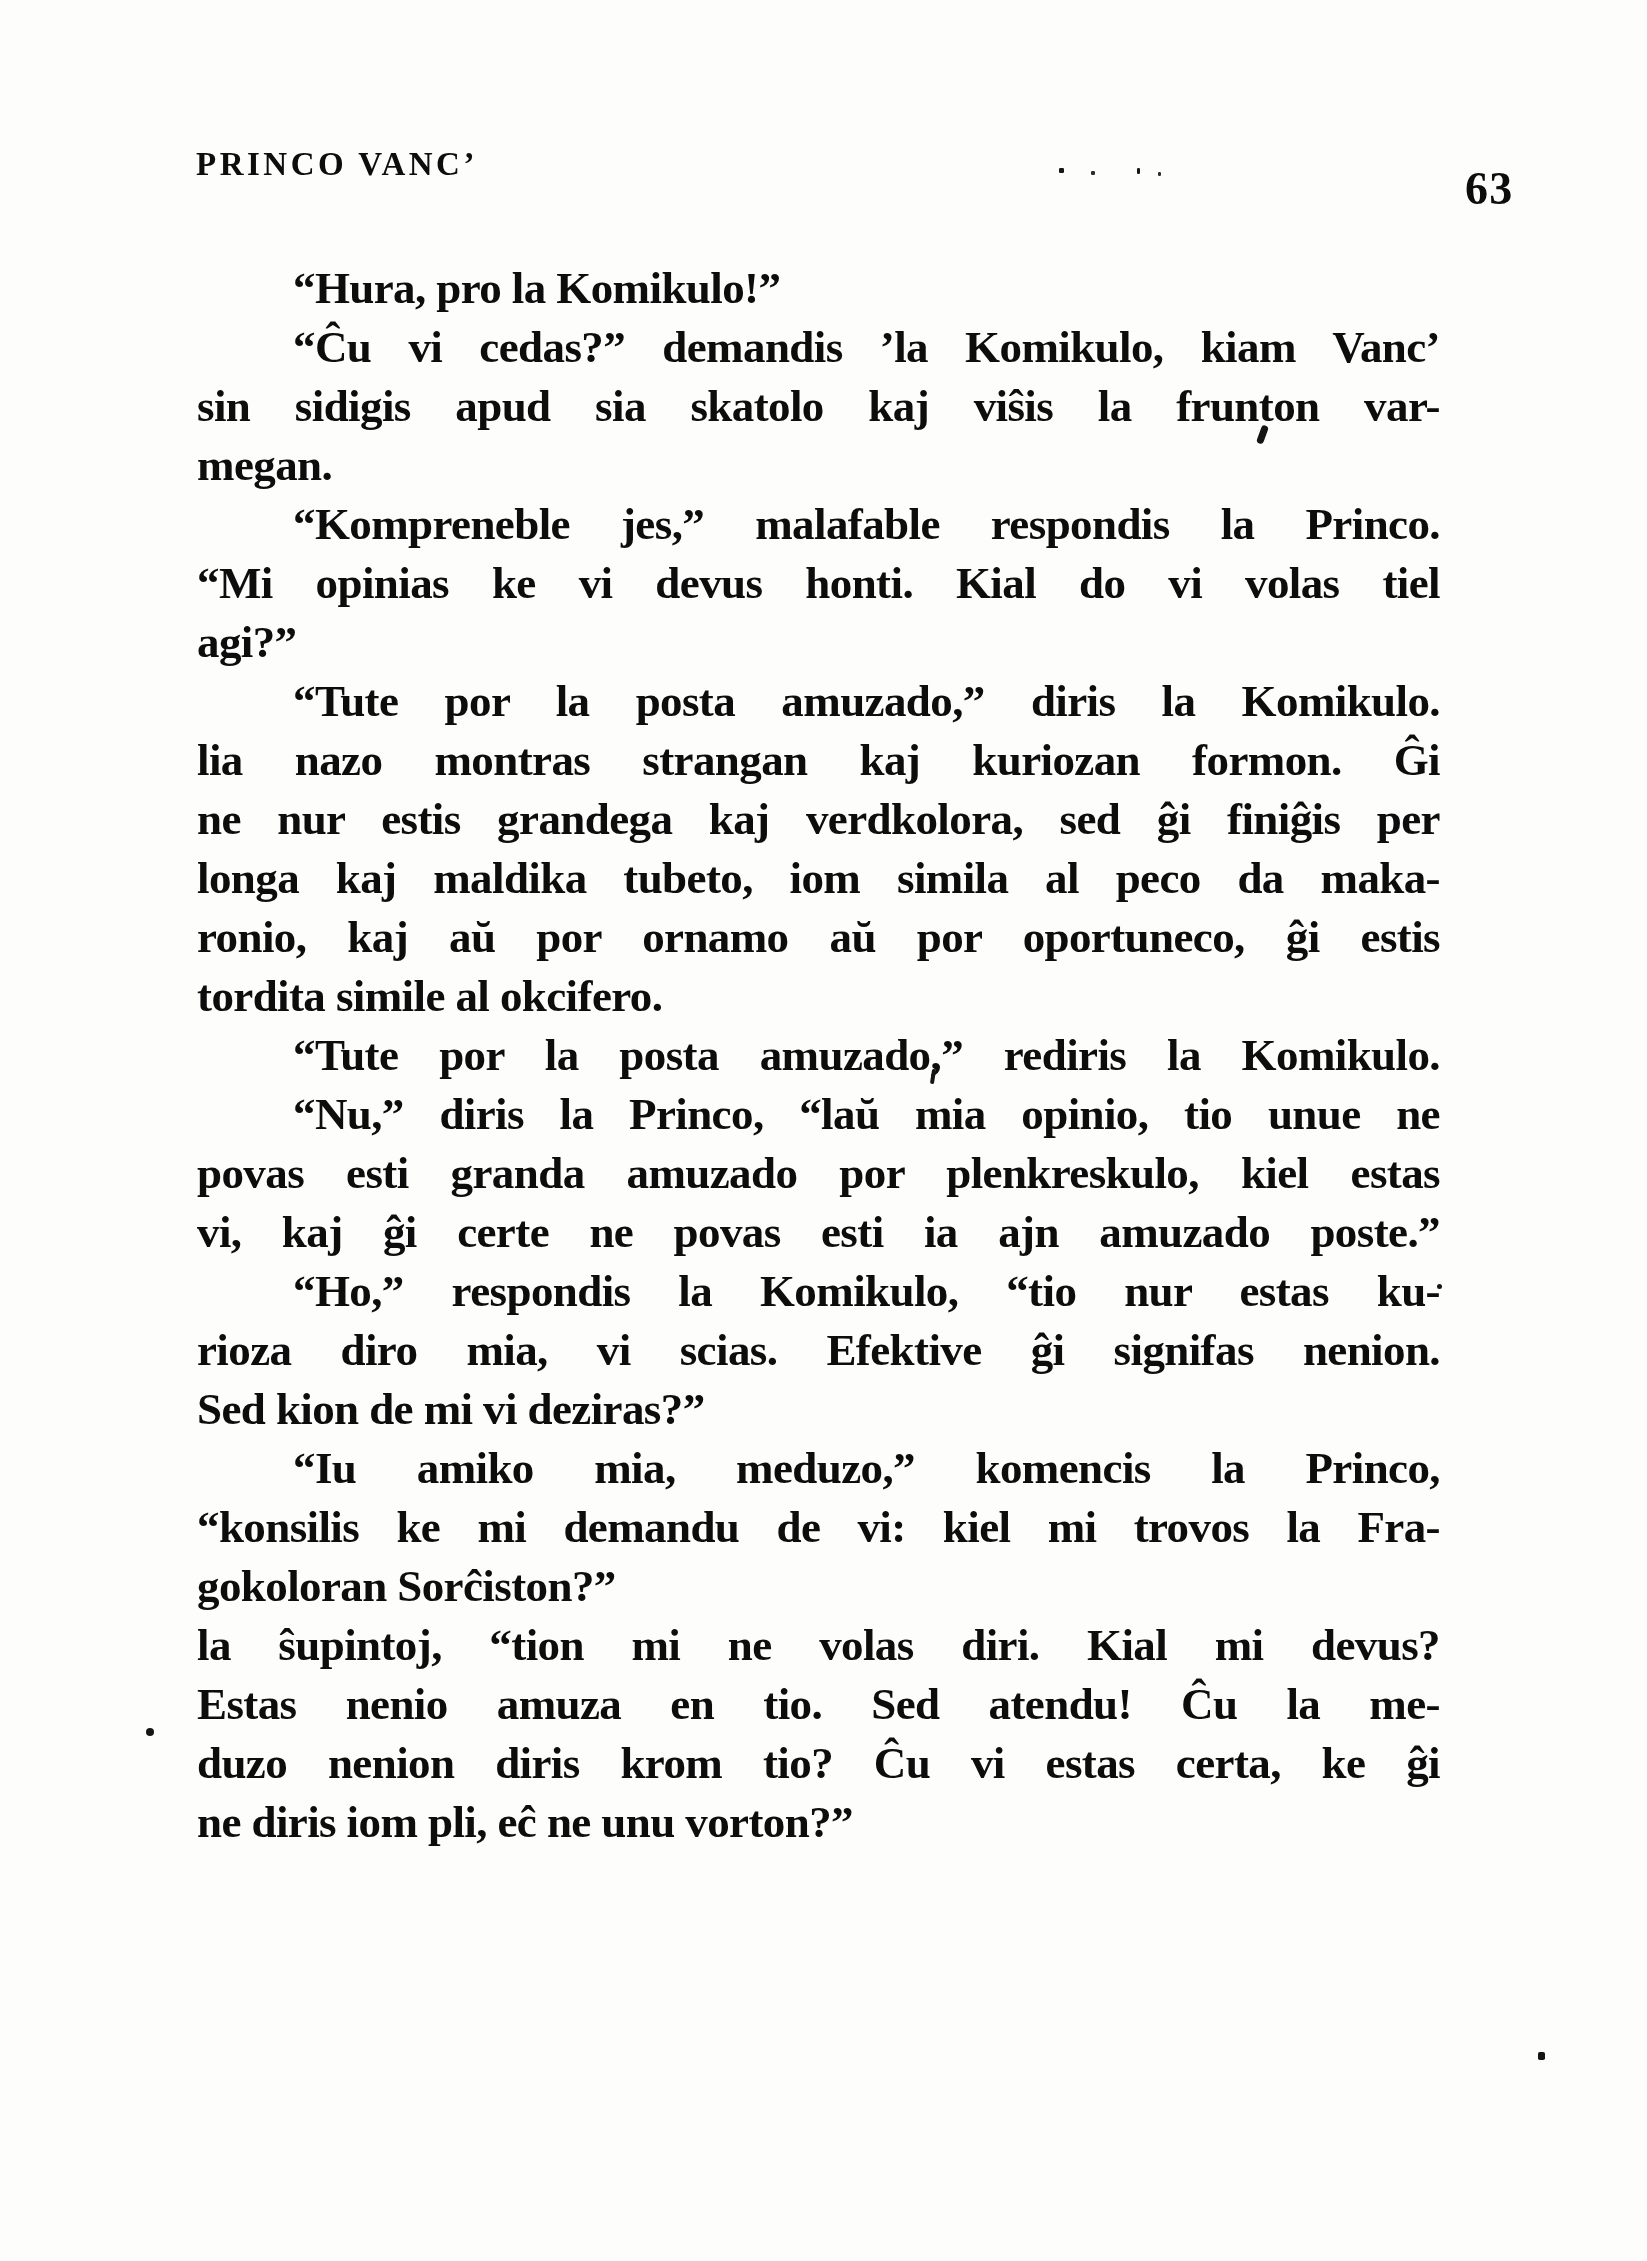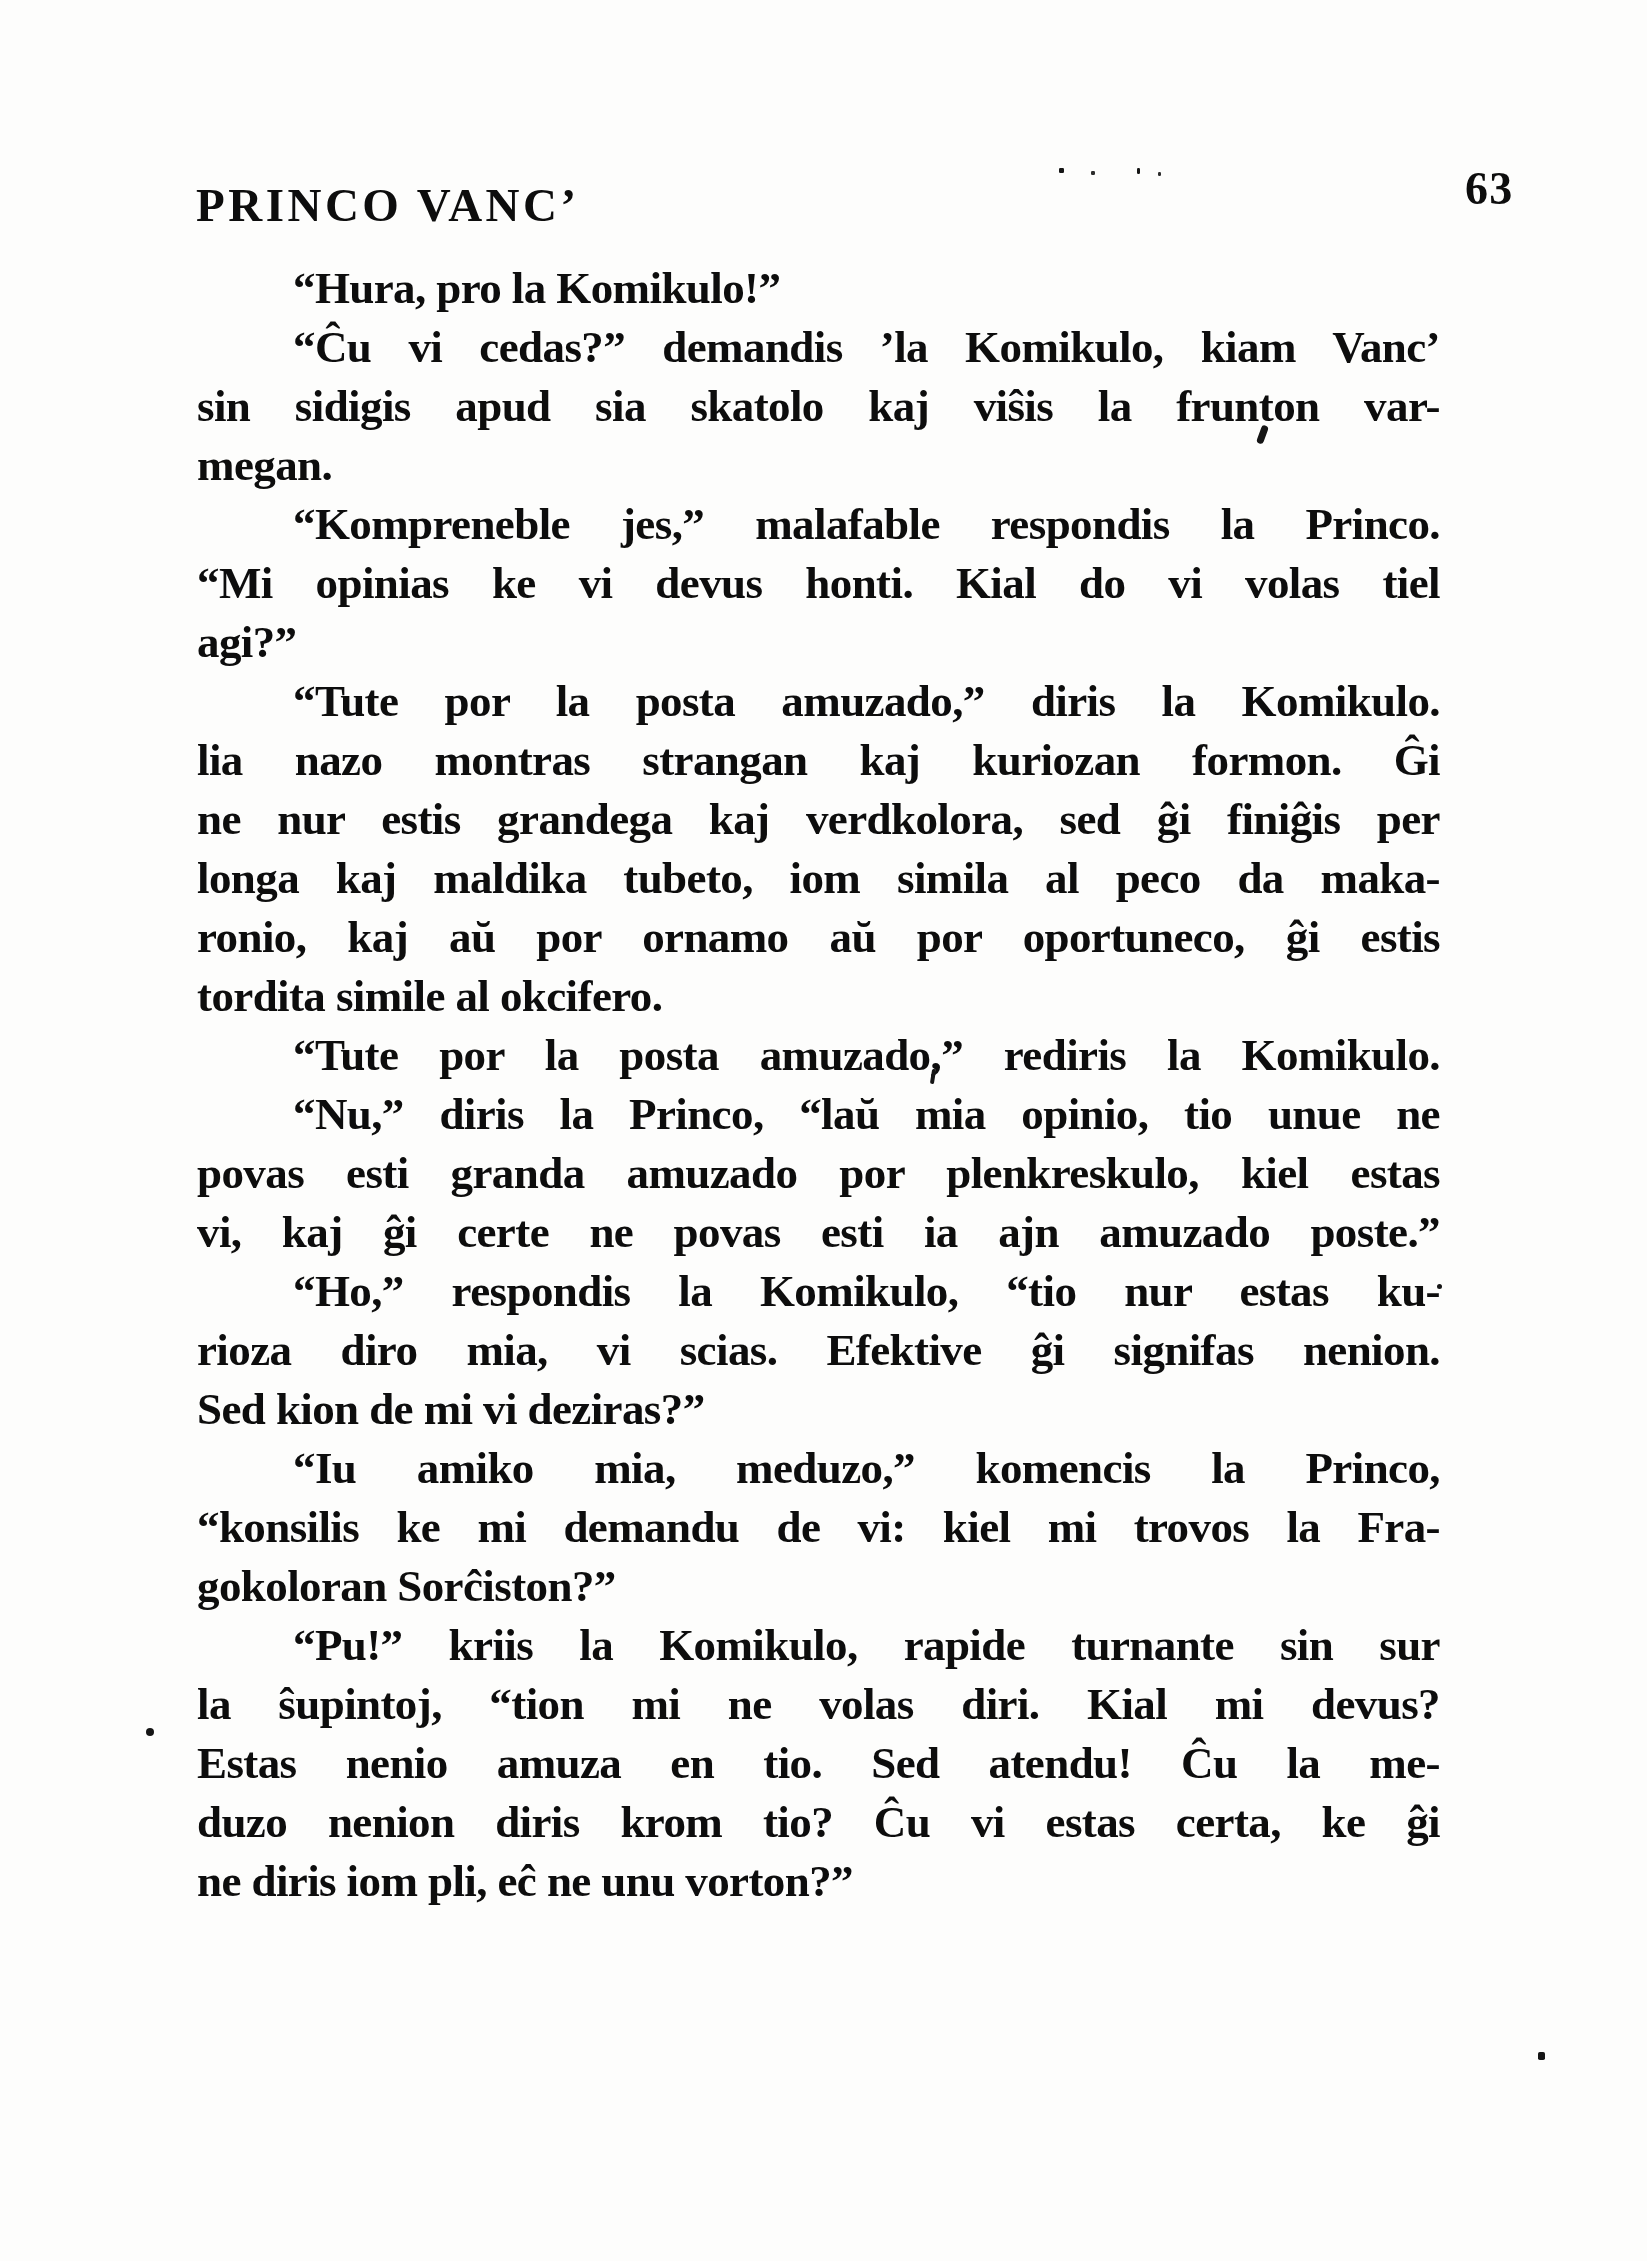--- a/index.html
+++ b/index.html
@@ -7,22 +7,22 @@
     width:1648px;height:2261px;
     background:#ffffff;
     font-family:"Liberation Serif","DejaVu Serif",serif;
   }
   .page{
     position:relative;width:1648px;height:2261px;
     background:#fdfdfc;color:#0d0d0d;overflow:hidden;
   }
   
   .running-title{
-    position:absolute;left:196px;top:182px;
-    font-size:47px;font-weight:700;letter-spacing:3.5px;line-height:1;
+    position:absolute;left:196px;top:148px;
+    font-size:33px;font-weight:700;letter-spacing:3.5px;line-height:1;
     white-space:nowrap;
   }
   .page-number{
     position:absolute;left:1465px;top:166px;
     font-size:46px;font-weight:700;line-height:1;
     letter-spacing:1.2px;
   }
   
   .text-block{
     position:absolute;left:197px;top:259px;width:1243px;
@@ -69,21 +69,20 @@
     <div class="ln indent just">“Tute por la posta amuzado,” rediris la Komikulo.</div>
     <div class="ln indent just">“Nu,” diris la Princo, “laŭ mia opinio, tio unue ne</div>
     <div class="ln just">povas esti granda amuzado por plenkreskulo, kiel estas</div>
     <div class="ln just">vi, kaj ĝi certe ne povas esti ia ajn amuzado poste.”</div>
     <div class="ln indent just">“Ho,” respondis la Komikulo, “tio nur estas ku-</div>
     <div class="ln just">rioza diro mia, vi scias. Efektive ĝi signifas nenion.</div>
     <div class="ln">Sed kion de mi vi deziras?”</div>
     <div class="ln indent just">“Iu amiko mia, meduzo,” komencis la Princo,</div>
     <div class="ln just">“konsilis ke mi demandu de vi: kiel mi trovos la Fra-</div>
     <div class="ln">gokoloran Sorĉiston?”</div>
-    <div class="ln indent just">“Pu!” kriis la Komikulo, rapide turnante sin sur</div>
     <div class="ln just">la ŝupintoj, “tion mi ne volas diri. Kial mi devus?</div>
     <div class="ln just">Estas nenio amuza en tio. Sed atendu! Ĉu la me-</div>
     <div class="ln just">duzo nenion diris krom tio? Ĉu vi estas certa, ke ĝi</div>
     <div class="ln">ne diris iom pli, eĉ ne unu vorton?”</div>
   </div>
 
   <div class="speck sp-h1"></div>
   <div class="speck sp-h2"></div>
   <div class="speck sp-h3"></div>
   <div class="speck sp-h4"></div>

